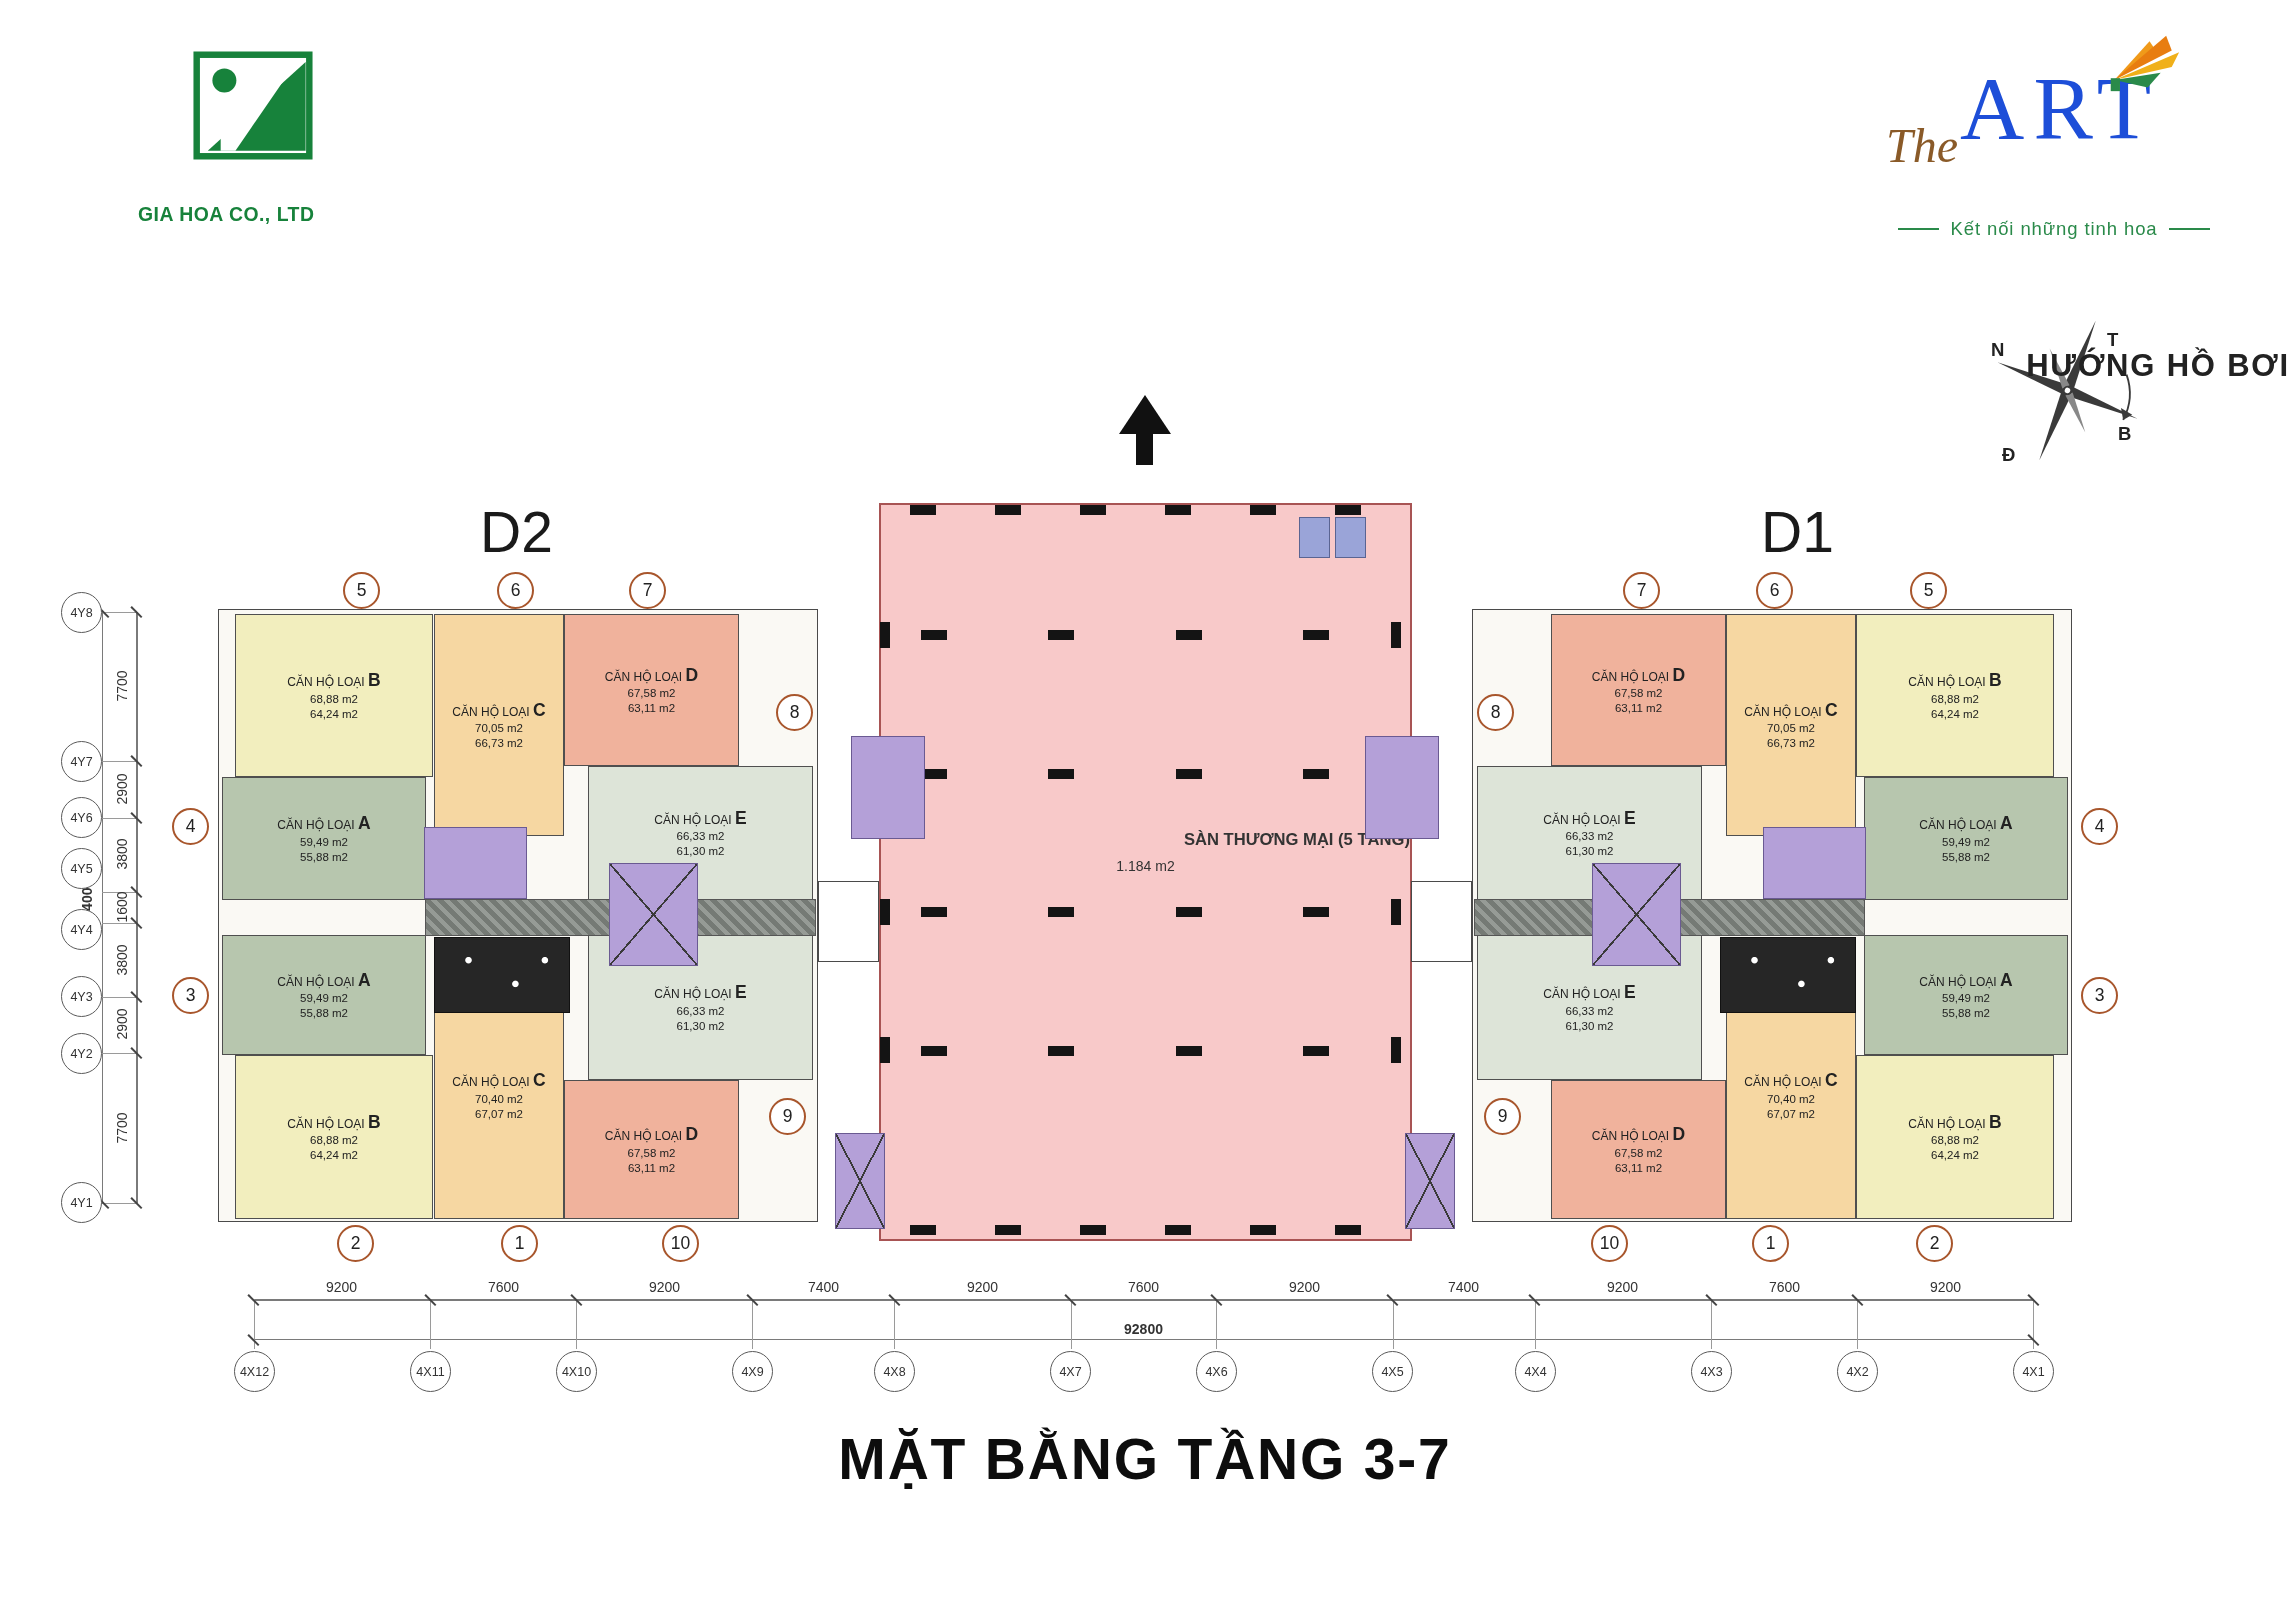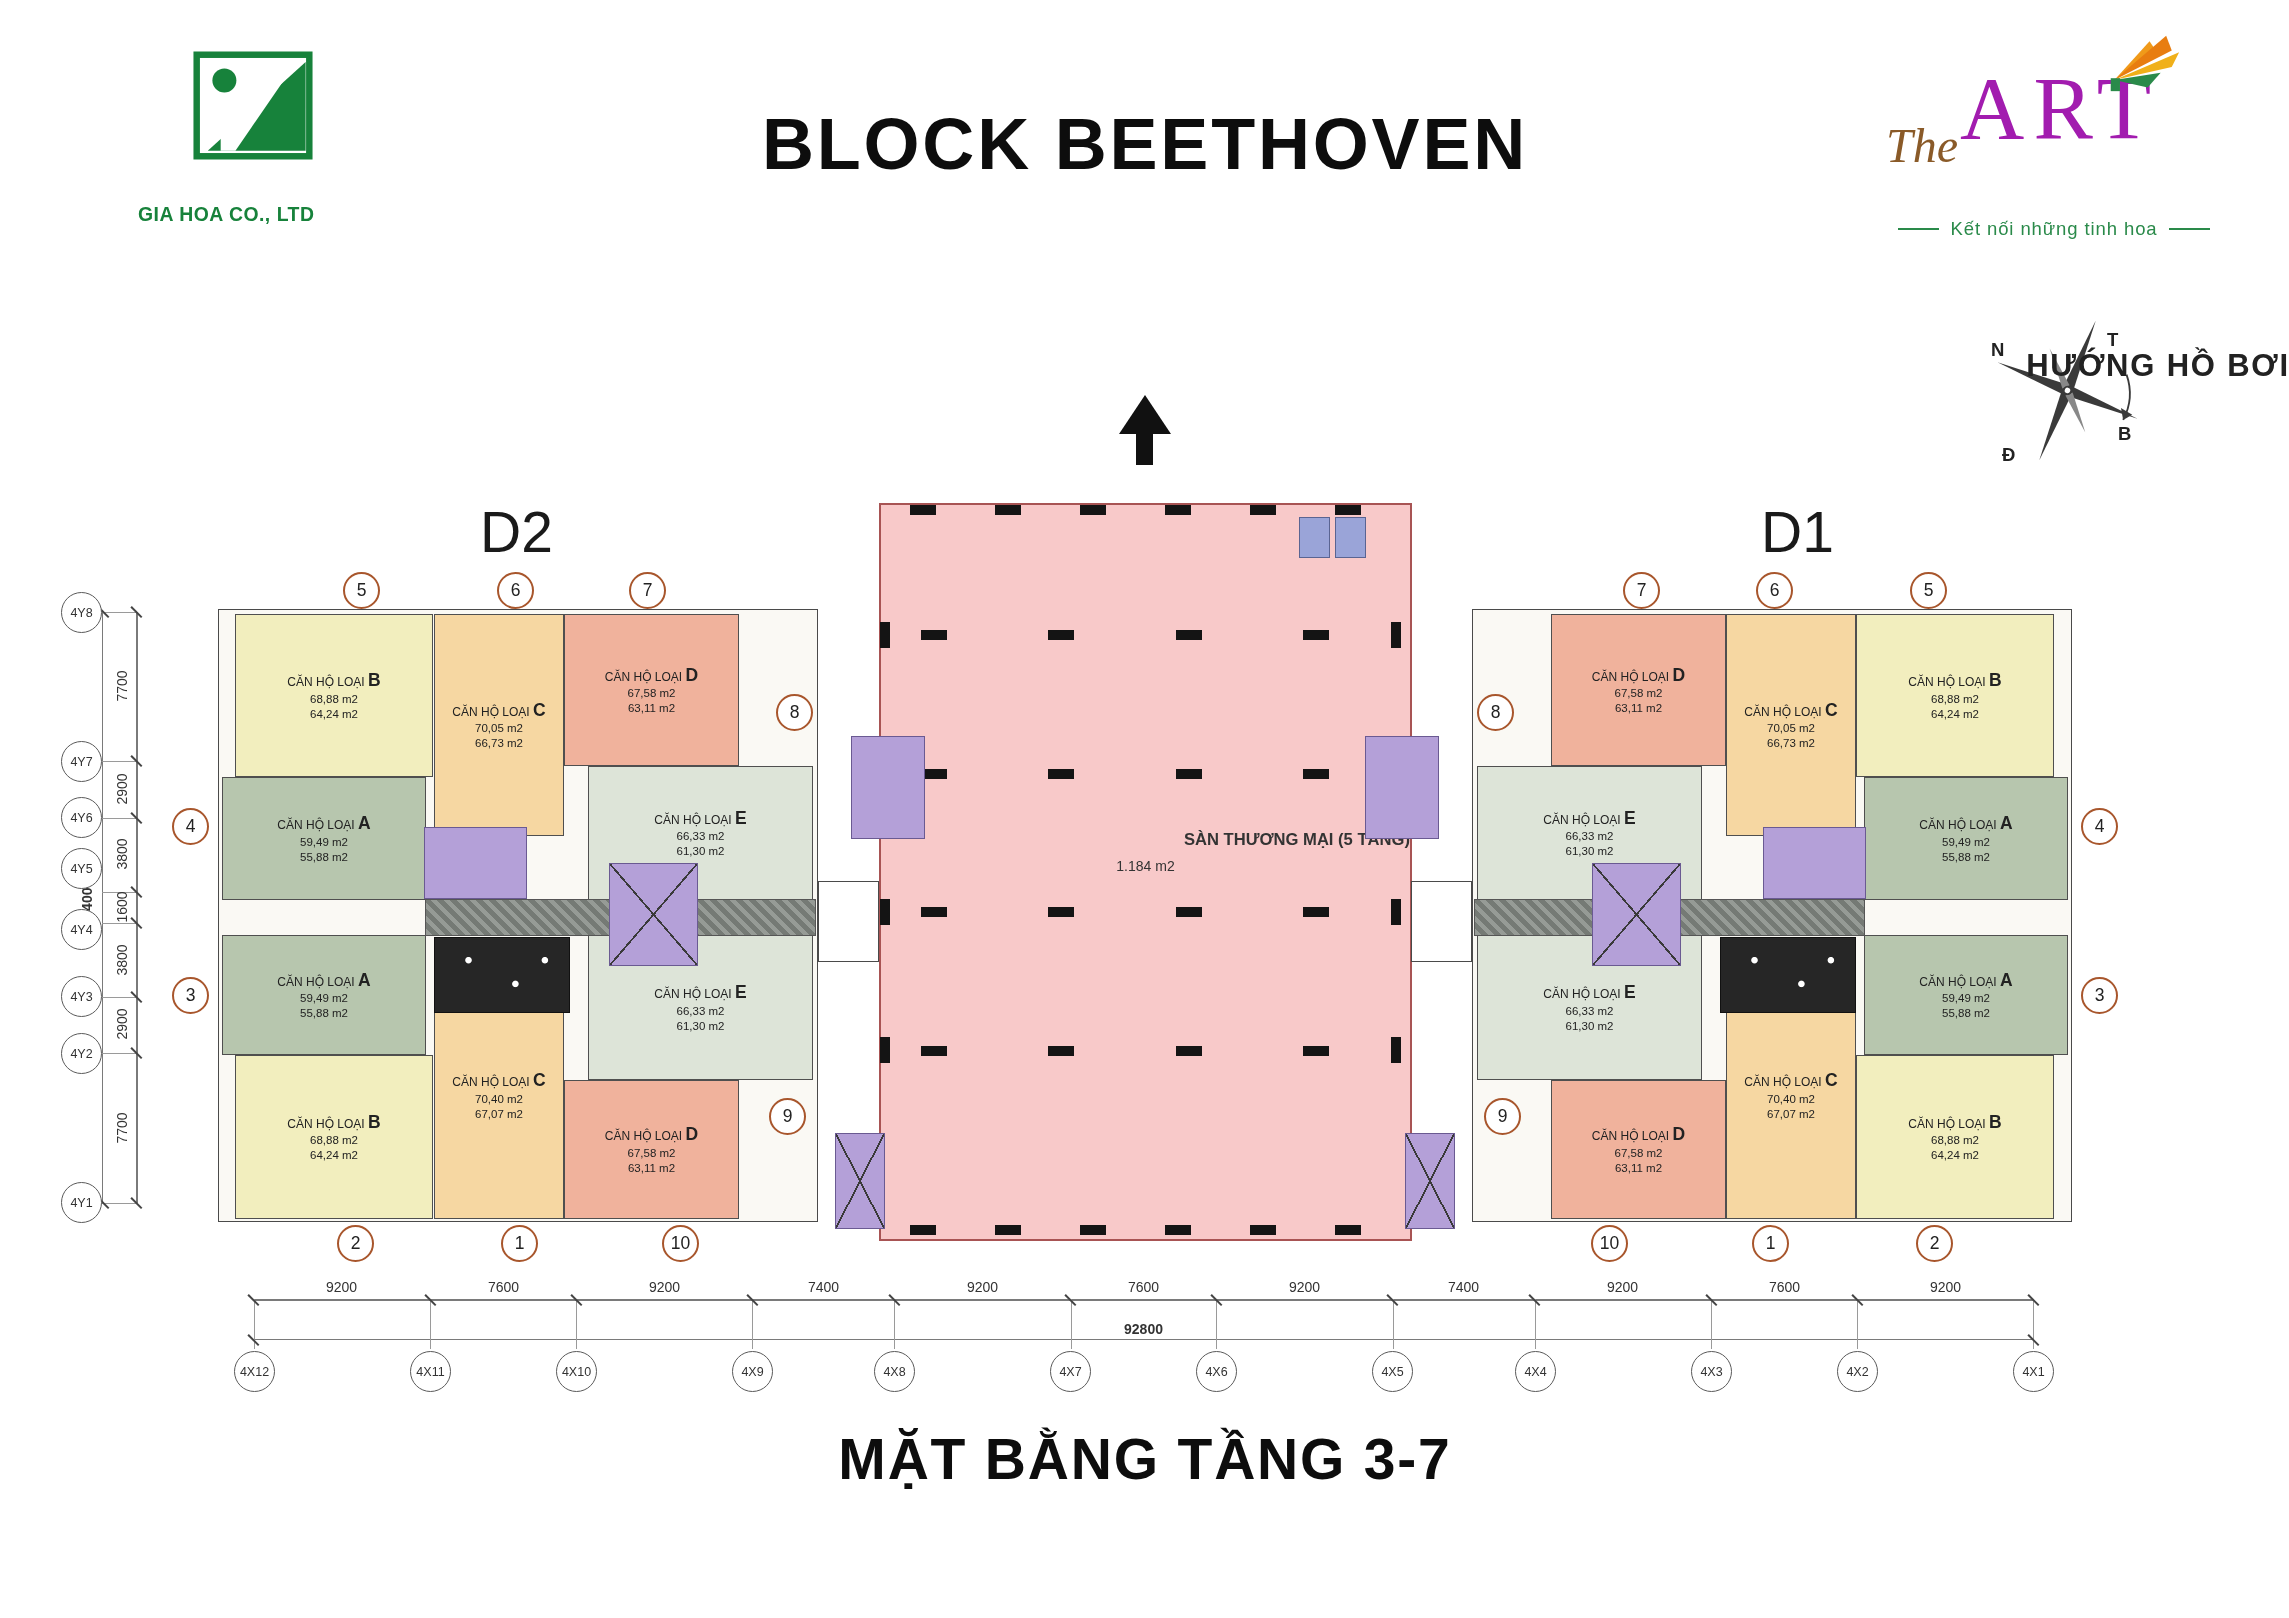--- a/index.html
+++ b/index.html
@@ -9,21 +9,21 @@
 
   
   .main-title{left:0;right:0;top:103px;text-align:center;font-size:72px;font-weight:700;
               letter-spacing:2.8px;color:#0d0d0d;}
   .company-box{left:138px;top:51px;width:231px;height:185px;text-align:left;}
   .company-text{left:0;right:0;top:152px;font-size:19.4px;font-weight:700;color:#17823b;letter-spacing:0.5px;}
   .brand-box{left:1860px;top:37px;width:388px;height:217px;}
   .brand-the{left:26px;top:81px;font-family:"Liberation Serif","DejaVu Serif",serif;
              font-style:italic;font-size:48px;color:#8a5a28;}
   .brand-art{left:100px;top:20px;font-family:"Liberation Serif","DejaVu Serif",serif;
-             font-size:89px;color:#a21caf;letter-spacing:9.2px;}
+             font-size:89px;color:#1d4ed8;letter-spacing:9.2px;}
   .brand-tagline{left:0px;top:181px;width:388px;display:flex;align-items:center;justify-content:center;
                  gap:11px;color:#2a8a4a;font-size:18.5px;letter-spacing:0.9px;}
   .tl-line{display:inline-block;width:41px;height:1.8px;background:#2a8a4a;}
 
   
   .pool-label{left:0;right:0;top:348px;text-align:right;font-size:31px;font-weight:600;
               color:#222;letter-spacing:1.8px;}
   .arrow-head{left:1119px;top:395px;width:0;height:0;border-left:26px solid transparent;
               border-right:26px solid transparent;border-bottom:39px solid #111;}
   .arrow-stem{left:1136px;top:432px;width:16.6px;height:33px;background:#111;}
@@ -82,21 +82,20 @@
       <svg width="120" height="109" viewBox="0 0 130 118">
         <rect x="4" y="4" width="122" height="110" fill="#ffffff" stroke="#17823b" stroke-width="7"></rect>
         <polygon points="122,12 122,108 16,108" fill="#17823b"></polygon>
         <polygon points="30,64 96,12 112,12 46,108 30,108" fill="#ffffff"></polygon>
         <circle cx="34" cy="32" r="13" fill="#17823b"></circle>
       </svg>
     </div>
     <div class="abs company-text">GIA HOA CO., LTD</div>
   </div>
 
-  <div class="abs main-title">BLOCK BEETHOVEN</div>
 
   <div class="abs brand-box">
     <div class="abs brand-the">The</div>
     <div class="abs brand-art">ART</div>
     <div class="abs" style="left:247px;top:-5.5px;width:74px;height:61px;">
       <svg width="74" height="61" viewBox="0 0 80 66">
         <polygon points="8,52 46,10 54,22" fill="#f09a1a"></polygon>
         <polygon points="8,52 64,4 70,20" fill="#e87d10"></polygon>
         <polygon points="8,52 78,22 70,38" fill="#f0b01a"></polygon>
         <polygon points="8,52 58,44 44,60" fill="#2a8a4a"></polygon>

